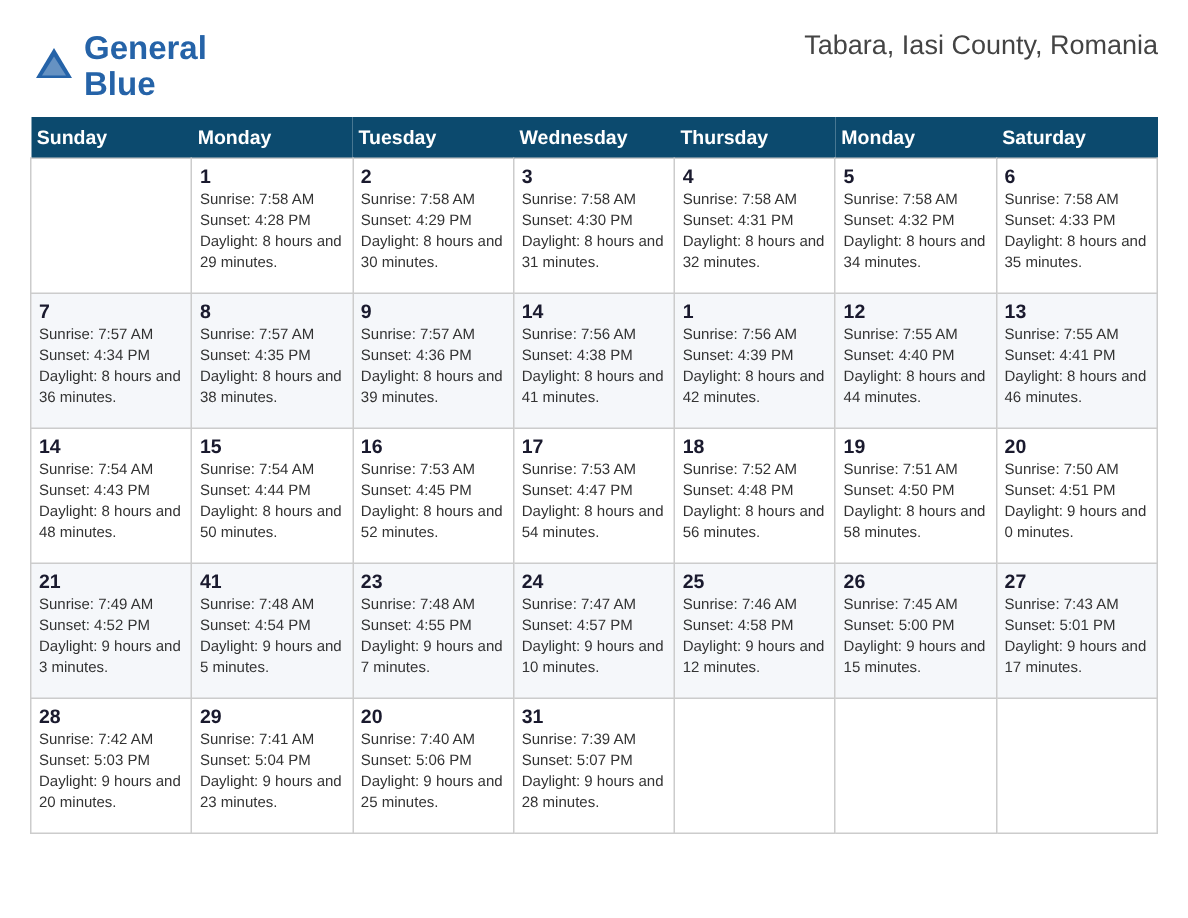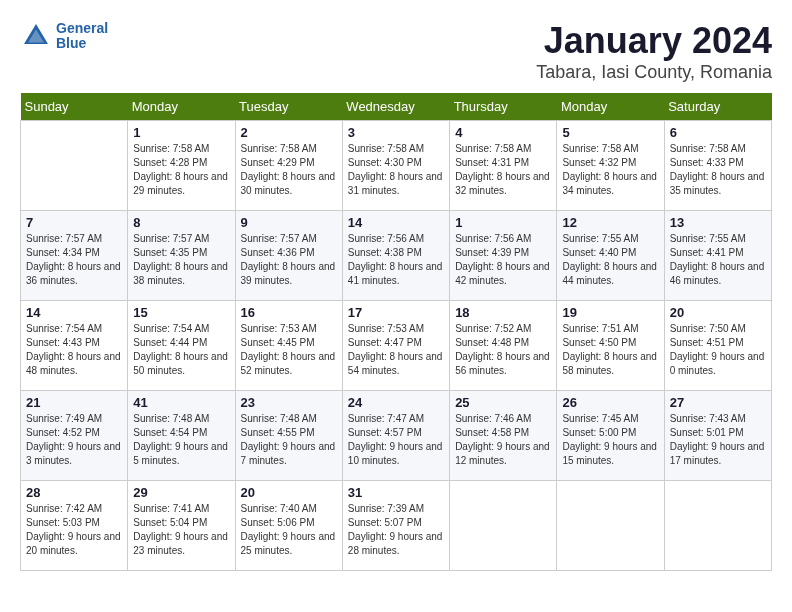--- a/index.html
+++ b/index.html
@@ -15,21 +15,21 @@
       justify-content: space-between;
       align-items: flex-start;
       margin-bottom: 10px;
     }
     .logo {
       display: flex;
       align-items: center;
       gap: 4px;
     }
     .logo-text {
-      font-size: 14px;
+      font-size: 22px;
       font-weight: bold;
       color: #1a1a2e;
       line-height: 1.1;
     }
     .logo-text span {
       color: #2563a8;
     }
     .logo-icon {
       width: 32px;
       height: 32px;
@@ -45,26 +45,26 @@
     .location-title {
       font-size: 18px;
       color: #444;
     }
     .calendar-table {
       width: 100%;
       border-collapse: collapse;
       font-size: 11px;
     }
     .calendar-table th {
-      background-color: #4d7c0f;
+      background-color: #0c4a6e;
       color: #fff;
       padding: 6px 4px;
       text-align: left;
       font-size: 13px;
-      font-weight: normal;
+      font-weight: bold;
     }
     .calendar-table td {
       border: 1px solid #ccc;
       vertical-align: top;
       padding: 4px 5px;
       height: 90px;
       width: 107px;
       background: #fff;
     }
     .calendar-table tr:nth-child(even) td {
@@ -93,21 +93,20 @@
     <svg class="logo-icon" viewBox="0 0 40 40">
       <polygon points="20,5 35,30 5,30" fill="#2563a8"></polygon>
       <polygon points="20,12 30,28 10,28" fill="#fff" opacity="0.3"></polygon>
     </svg>
     <div class="logo-text">
       <div><span>General</span></div>
       <div><span style="color:#2563a8">Blue</span></div>
     </div>
   </div>
   <div class="title-area">
-    <div class="month-title">January 2024</div>
     <div class="location-title">Tabara, Iasi County, Romania</div>
   </div>
 </div>
 
 <table class="calendar-table">
   <thead>
     <tr>
       <th>Sunday</th>
       <th>Monday</th>
       <th>Tuesday</th>

